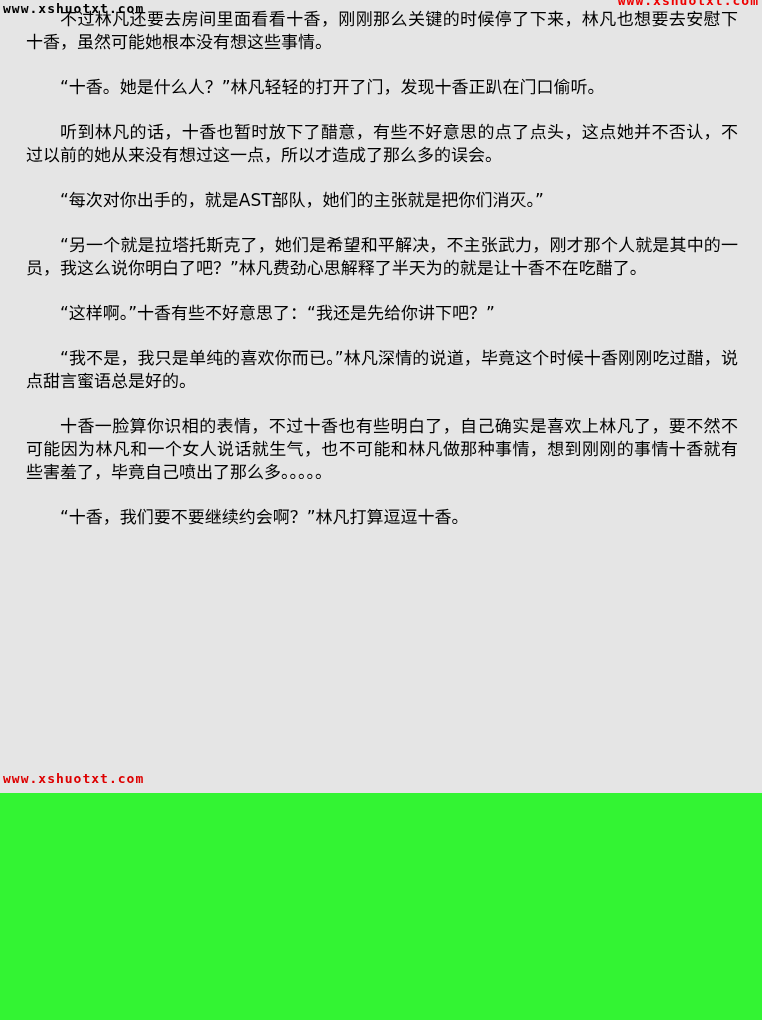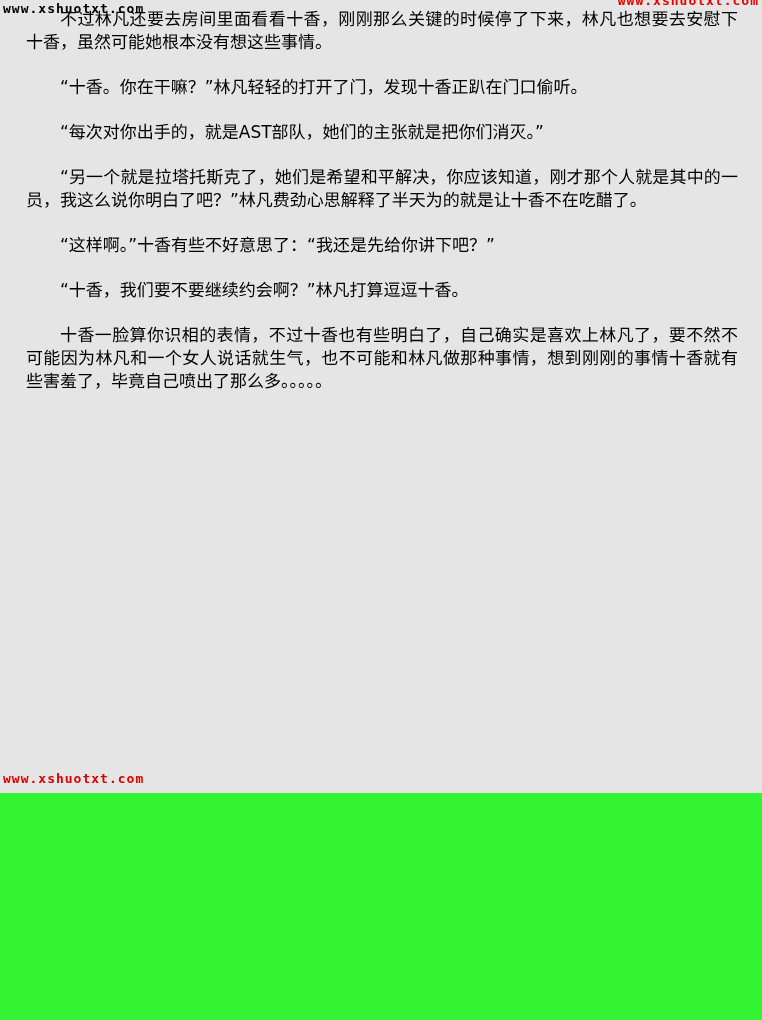--- a/index.html
+++ b/index.html
@@ -66,21 +66,23 @@
 <div class="page">
 
   <span class="watermark wm-top-left">www.xshuotxt.com</span>
 
   <span class="watermark wm-top-right">www.xshuotxt.com</span>
 
   <span class="watermark wm-bottom-left">www.xshuotxt.com</span>
 
   <div class="novel-content">
     <p>不过林凡还要去房间里面看看十香，刚刚那么关键的时候停了下来，林凡也想要去安慰下十香，虽然可能她根本没有想这些事情。</p>
-    <p>“十香。你在干嘛？”林凡轻轻的打开了门，发现十香正趴在门口偷听。</p>
+    <p>“十香。她是什么人？”林凡轻轻的打开了门，发现十香正趴在门口偷听。</p>
+    <p>听到林凡的话，十香也暂时放下了醋意，有些不好意思的点了点头，这点她并不否认，不过以前的她从来没有想过这一点，所以才造成了那么多的误会。</p>
     <p>“每次对你出手的，就是AST部队，她们的主张就是把你们消灭。”</p>
-    <p>“另一个就是拉塔托斯克了，她们是希望和平解决，你应该知道，刚才那个人就是其中的一员，我这么说你明白了吧？”林凡费劲心思解释了半天为的就是让十香不在吃醋了。</p>
+    <p>“另一个就是拉塔托斯克了，她们是希望和平解决，不主张武力，刚才那个人就是其中的一员，我这么说你明白了吧？”林凡费劲心思解释了半天为的就是让十香不在吃醋了。</p>
     <p>“这样啊。”十香有些不好意思了：“我还是先给你讲下吧？”</p>
+    <p>“我不是，我只是单纯的喜欢你而已。”林凡深情的说道，毕竟这个时候十香刚刚吃过醋，说点甜言蜜语总是好的。</p>
+    <p>十香一脸算你识相的表情，不过十香也有些明白了，自己确实是喜欢上林凡了，要不然不可能因为林凡和一个女人说话就生气，也不可能和林凡做那种事情，想到刚刚的事情十香就有些害羞了，毕竟自己喷出了那么多。。。。。</p>
     <p>“十香，我们要不要继续约会啊？”林凡打算逗逗十香。</p>
-    <p>十香一脸算你识相的表情，不过十香也有些明白了，自己确实是喜欢上林凡了，要不然不可能因为林凡和一个女人说话就生气，也不可能和林凡做那种事情，想到刚刚的事情十香就有些害羞了，毕竟自己喷出了那么多。。。。。</p>
   </div>
 
 </div>
 
 </body></html>

